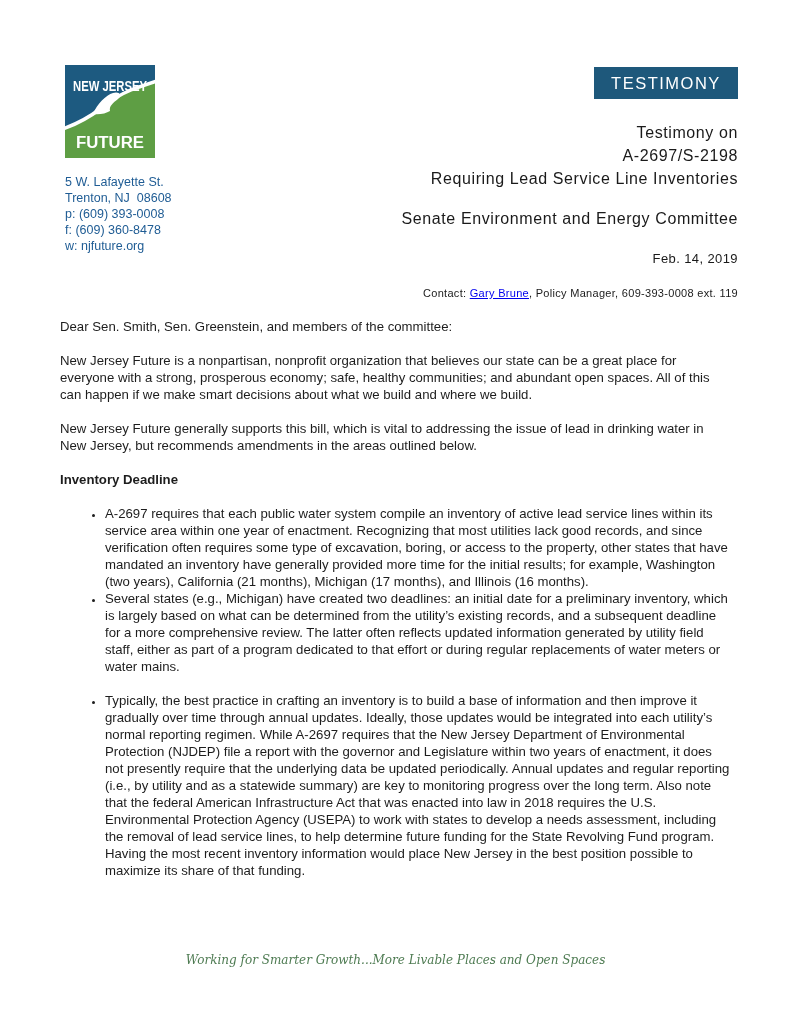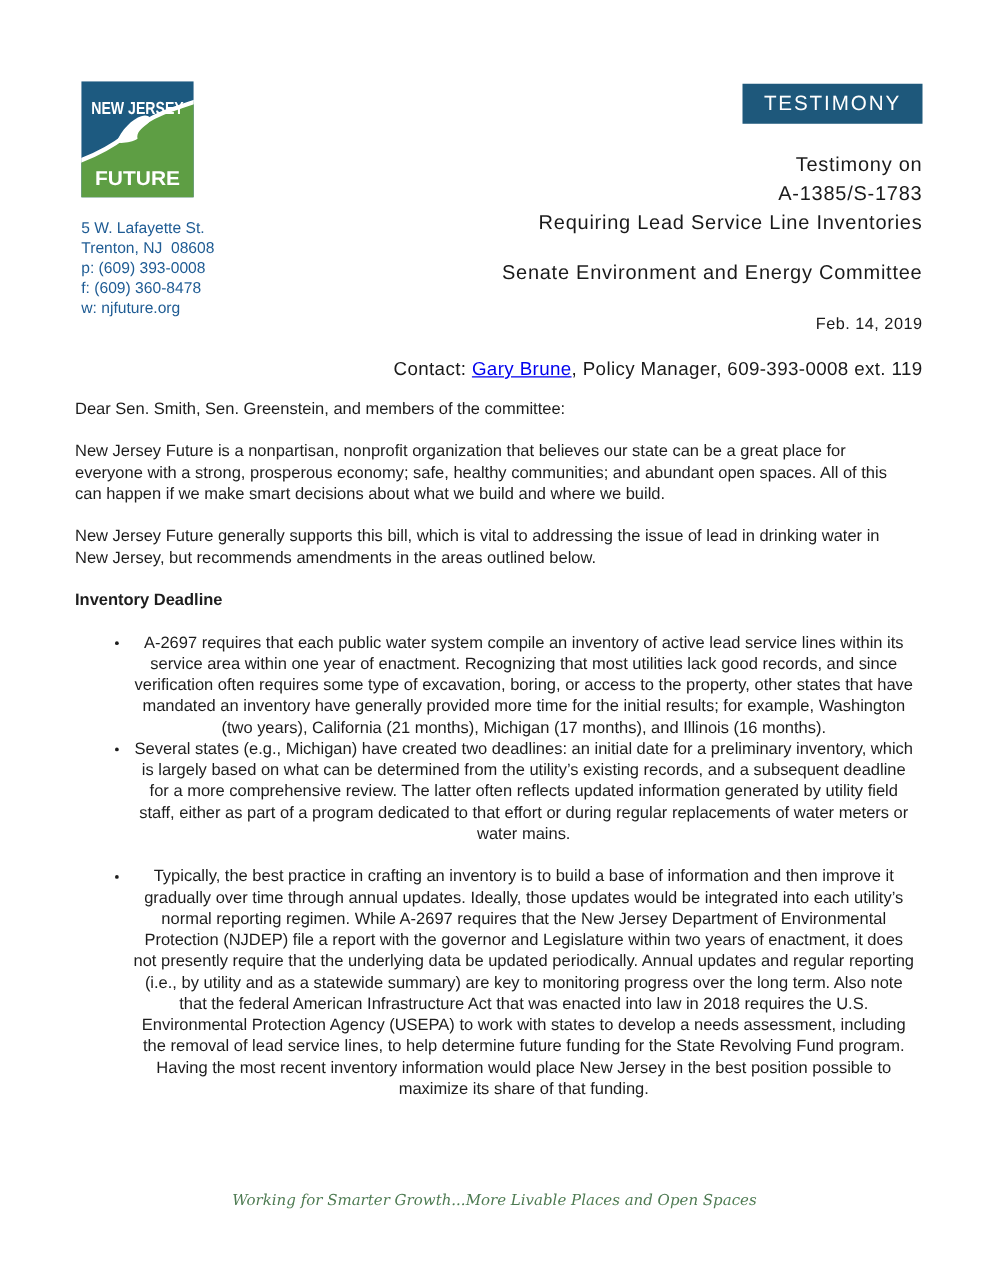--- a/index.html
+++ b/index.html
@@ -35,33 +35,33 @@
   .committee {
     position: absolute; top: 210px; right: 53px;
     text-align: right; font-size: 16px; letter-spacing: 0.6px; color: #1a1a1a;
   }
   .date-line {
     position: absolute; top: 251px; right: 53px;
     text-align: right; font-size: 13px; letter-spacing: 0.4px; color: #1a1a1a;
   }
   .contact-line {
     position: absolute; top: 287px; right: 53px;
-    text-align: right; font-size: 15px; letter-spacing: 0.3px; color: #1a1a1a;
+    text-align: right; font-size: 11px; letter-spacing: 0.3px; color: #1a1a1a;
   }
   .contact-line a { color: #0000ee; text-decoration: underline; }
   
   .letter-body {
     padding: 8px 58px 0 60px;
     font-size: 13.2px; line-height: 17px;
   }
   .letter-body p { margin: 17px 0 0 0; }
   .letter-body p.first { margin-top: 0; }
   .section-heading { margin: 17px 0 0 0; font-weight: bold; }
   .letter-body ul { margin: 17px 0 0 0; padding-left: 45px; }
-  .letter-body li { margin: 0; text-align: center; }
+  .letter-body li { margin: 0; }
   .letter-body li::marker { font-size: 11px; }
   
   .footer {
     position: absolute; top: 953px; left: 0; right: 0;
     text-align: center;
     font-family: "DejaVu Serif", serif;
     font-style: italic;
     font-size: 12px;
     color: #4e7b52;
   }
@@ -89,21 +89,21 @@
       <div>Trenton, NJ&nbsp; 08608</div>
       <div>p: (609) 393-0008</div>
       <div>f: (609) 360-8478</div>
       <div>w: njfuture.org</div>
     </div>
 
     <div class="banner">TESTIMONY</div>
 
     <div class="title-block">
       <div>Testimony on</div>
-      <div>A-1385/S-1783</div>
+      <div>A-2697/S-2198</div>
       <div>Requiring Lead Service Line Inventories</div>
     </div>
 
     <div class="committee">Senate Environment and Energy Committee</div>
 
     <div class="date-line">Feb. 14, 2019</div>
 
     <div class="contact-line"><span>Contact: </span><a href="#">Gary Brune</a><span>, Policy Manager, 609-393-0008 ext. 119</span></div>
 
   </div>

